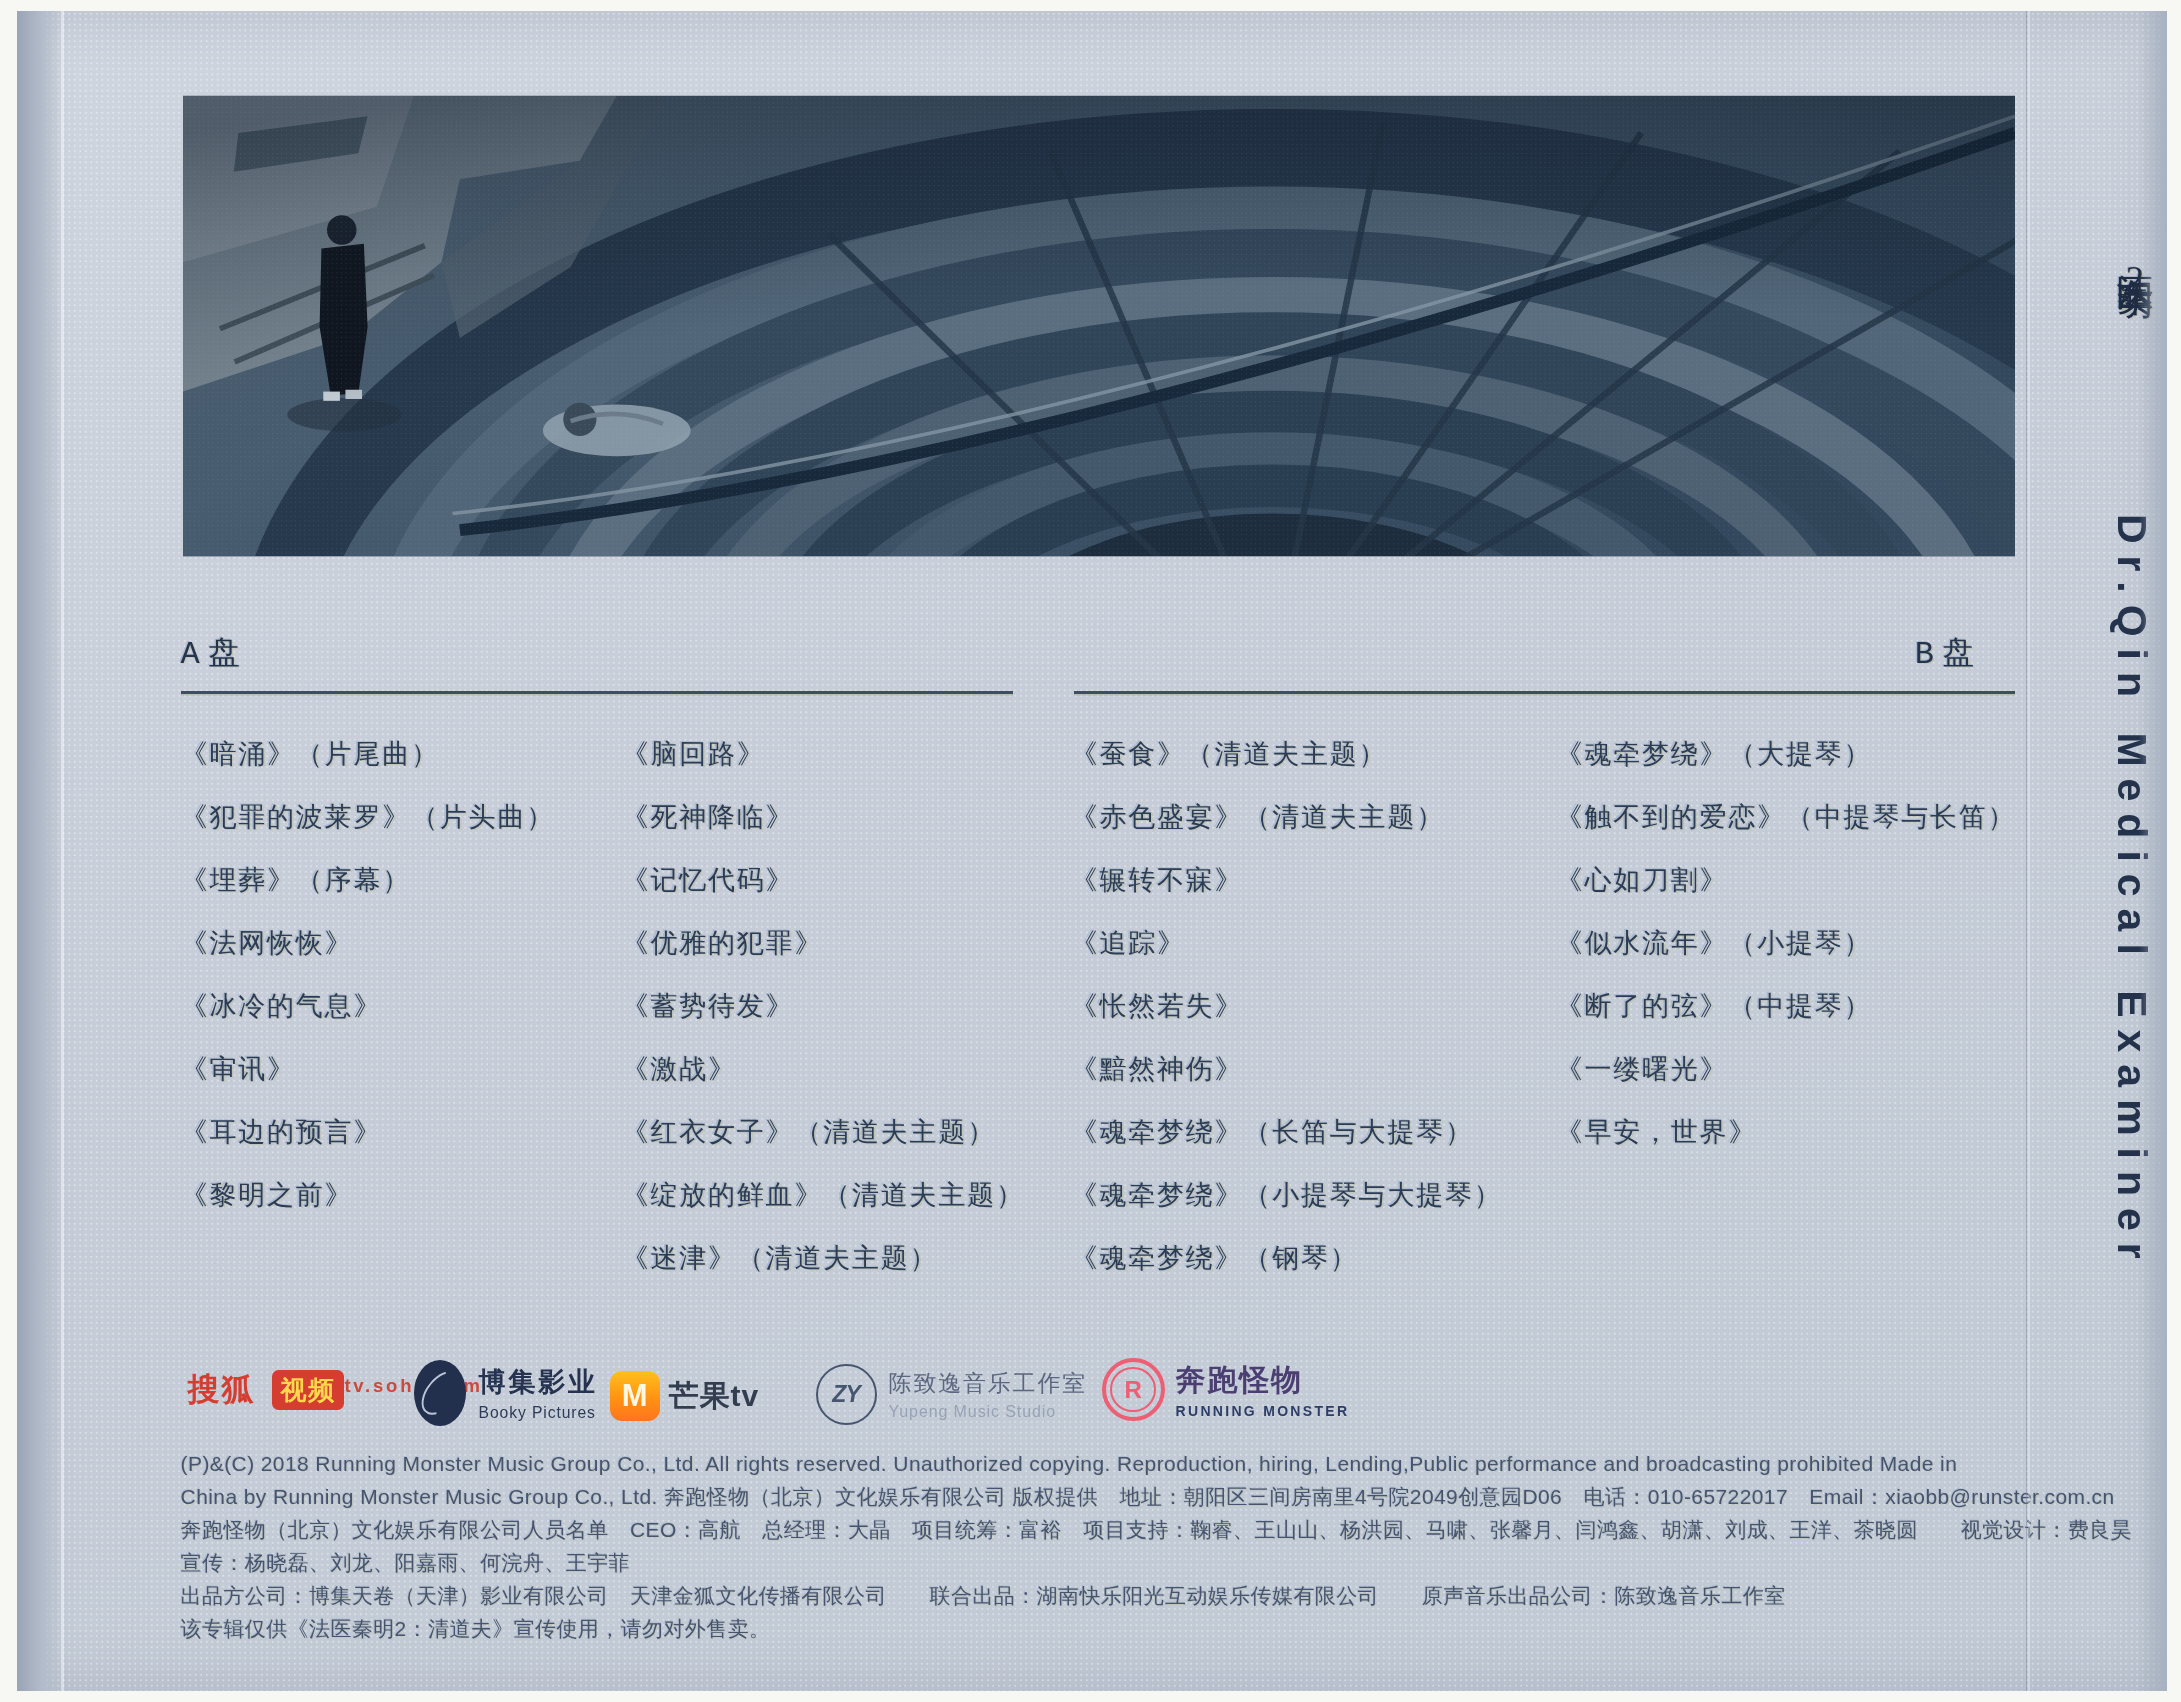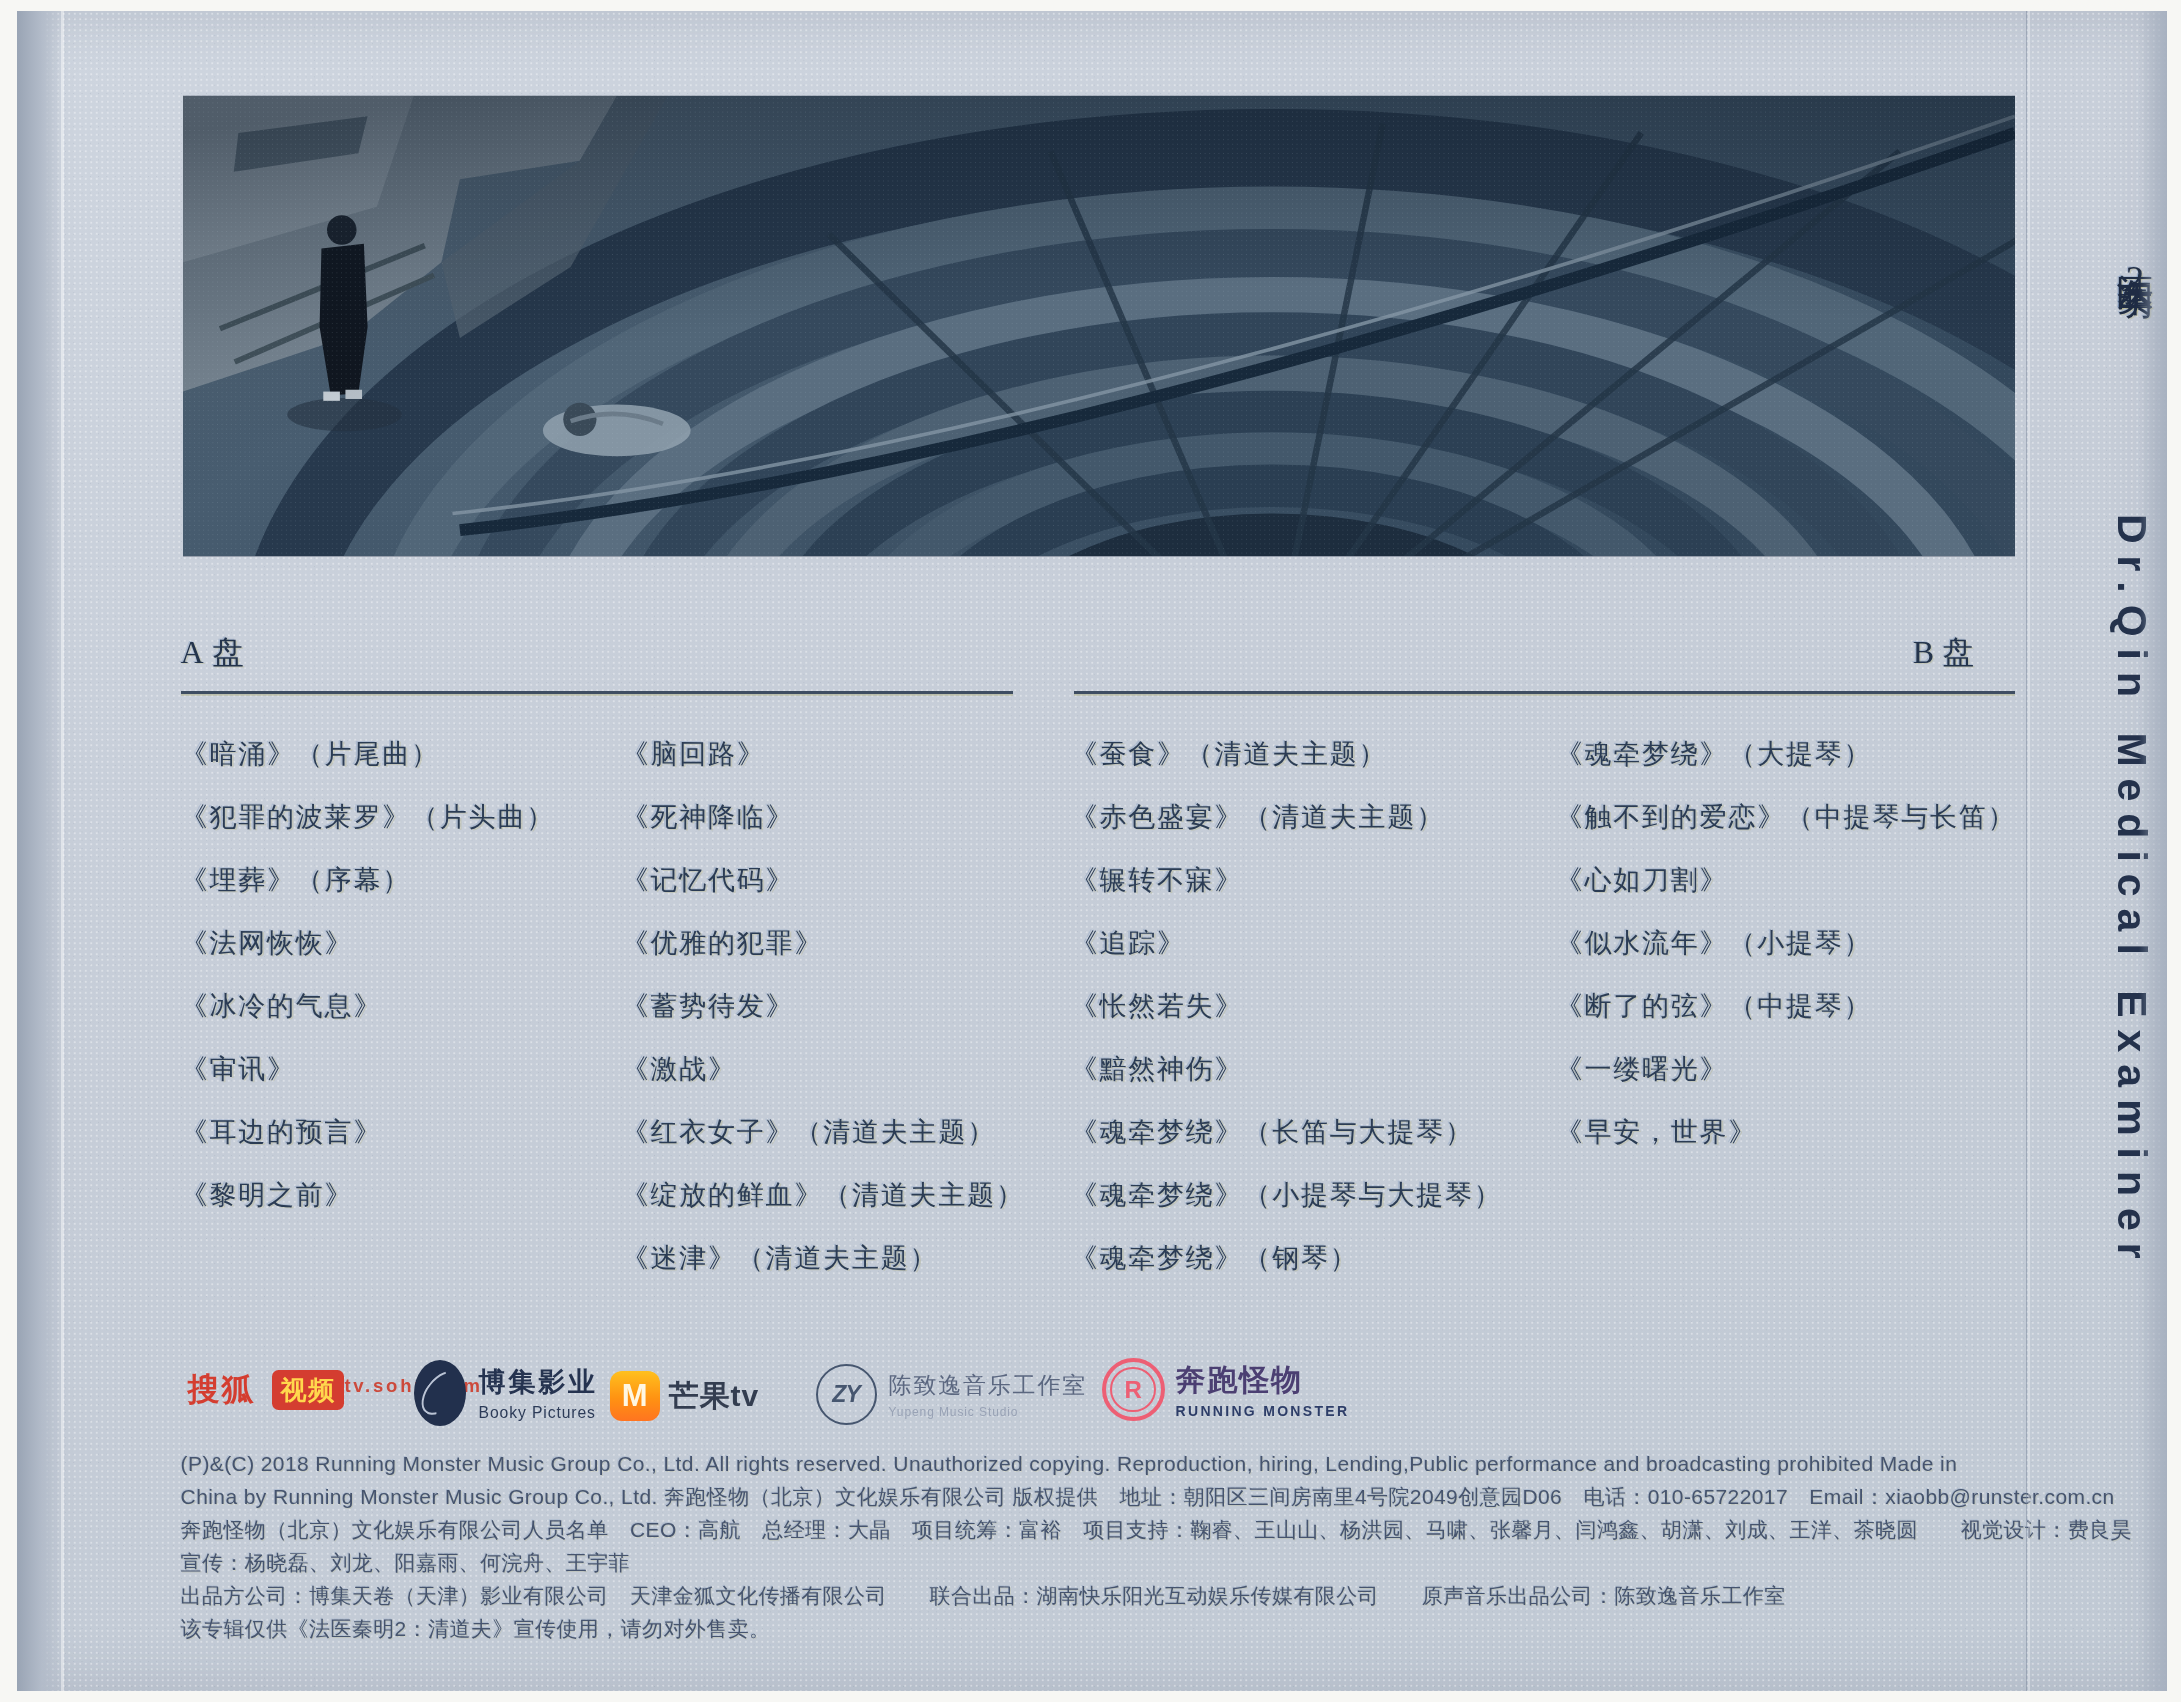--- a/index.html
+++ b/index.html
@@ -23,21 +23,21 @@
 
   
   .photo{position:absolute;left:166px;top:85px;width:1832px;height:460px;overflow:hidden;
          box-shadow:0 0.9px 0 rgba(40,50,70,.35),0 -0.9px 0 rgba(40,50,70,.25);}
   .photo svg{display:block;width:100%;height:100%;}
   .photo::after{content:'';position:absolute;inset:0;pointer-events:none;
          background-image:radial-gradient(rgba(190,205,220,.16) 0.8px,transparent 0.9px);
          background-size:4.6px 4.6px;}
 
   
-  .disc-label{position:absolute;font-family:Liberation Serif, serif;
+  .disc-label{position:absolute;font-family:Liberation Mono, monospace;
          font-size:32px;color:#24344c;letter-spacing:8.3px;white-space:nowrap;
          text-shadow:1.4px 0.9px 0 rgba(170,160,70,.22),-1.4px -0.9px 0 rgba(70,110,170,.22);}
   .disc-a-label{left:164px;top:620px;}
   .disc-b-label{right:184px;top:620px;text-align:right;}
   .rule{position:absolute;top:680px;height:2.8px;background:#3e4d62;
          box-shadow:0 1.8px 0 rgba(160,158,86,.35);}
   .rule-a{left:164px;width:832px;}
   .rule-b{left:1057px;width:941px;}
 
   
@@ -71,21 +71,21 @@
          background:linear-gradient(180deg,#ffc01e 0%,#ff9212 55%,#ff7420 100%);
          color:#fff7e2;font-size:31px;font-weight:bold;}
   .mango-label{margin-left:9.2px;font-size:30px;font-weight:bold;color:#333d50;letter-spacing:0.9px;}
 
   .logo-czy{left:799px;top:1353px;}
   .czy-circle{width:57px;height:57px;border-radius:50%;border:2.8px solid #46566f;flex:none;
          display:flex;align-items:center;justify-content:center;
          color:#46566f;font-size:23px;font-weight:bold;font-style:italic;letter-spacing:-0.9px;}
   .czy-text{margin-left:12px;}
   .czy-cn{font-size:23px;color:#5b6780;letter-spacing:1.8px;}
-  .czy-en{margin-top:4.6px;font-size:12px;color:#98a2b5;letter-spacing:0.9px;}
+  .czy-en{margin-top:4.6px;font-size:16px;color:#98a2b5;letter-spacing:0.9px;}
 
   .logo-monster{left:1085px;top:1347px;}
   .monster-mark{position:relative;width:55px;height:55px;border-radius:50%;border:4.6px solid #ed5f74;flex:none;
          display:flex;align-items:center;justify-content:center;}
   .monster-mark::before{content:'';position:absolute;inset:4.6px;border-radius:50%;border:2.8px solid #ed5f74;}
   .monster-r{position:relative;color:#ed5f74;font-size:24px;font-weight:bold;}
   .monster-text{margin-left:11px;}
   .monster-cn{font-size:30px;font-weight:bold;color:#4b3f72;letter-spacing:1.8px;}
   .monster-en{margin-top:1.8px;font-size:14px;font-weight:bold;color:#2d3d68;letter-spacing:2.3px;}
 

